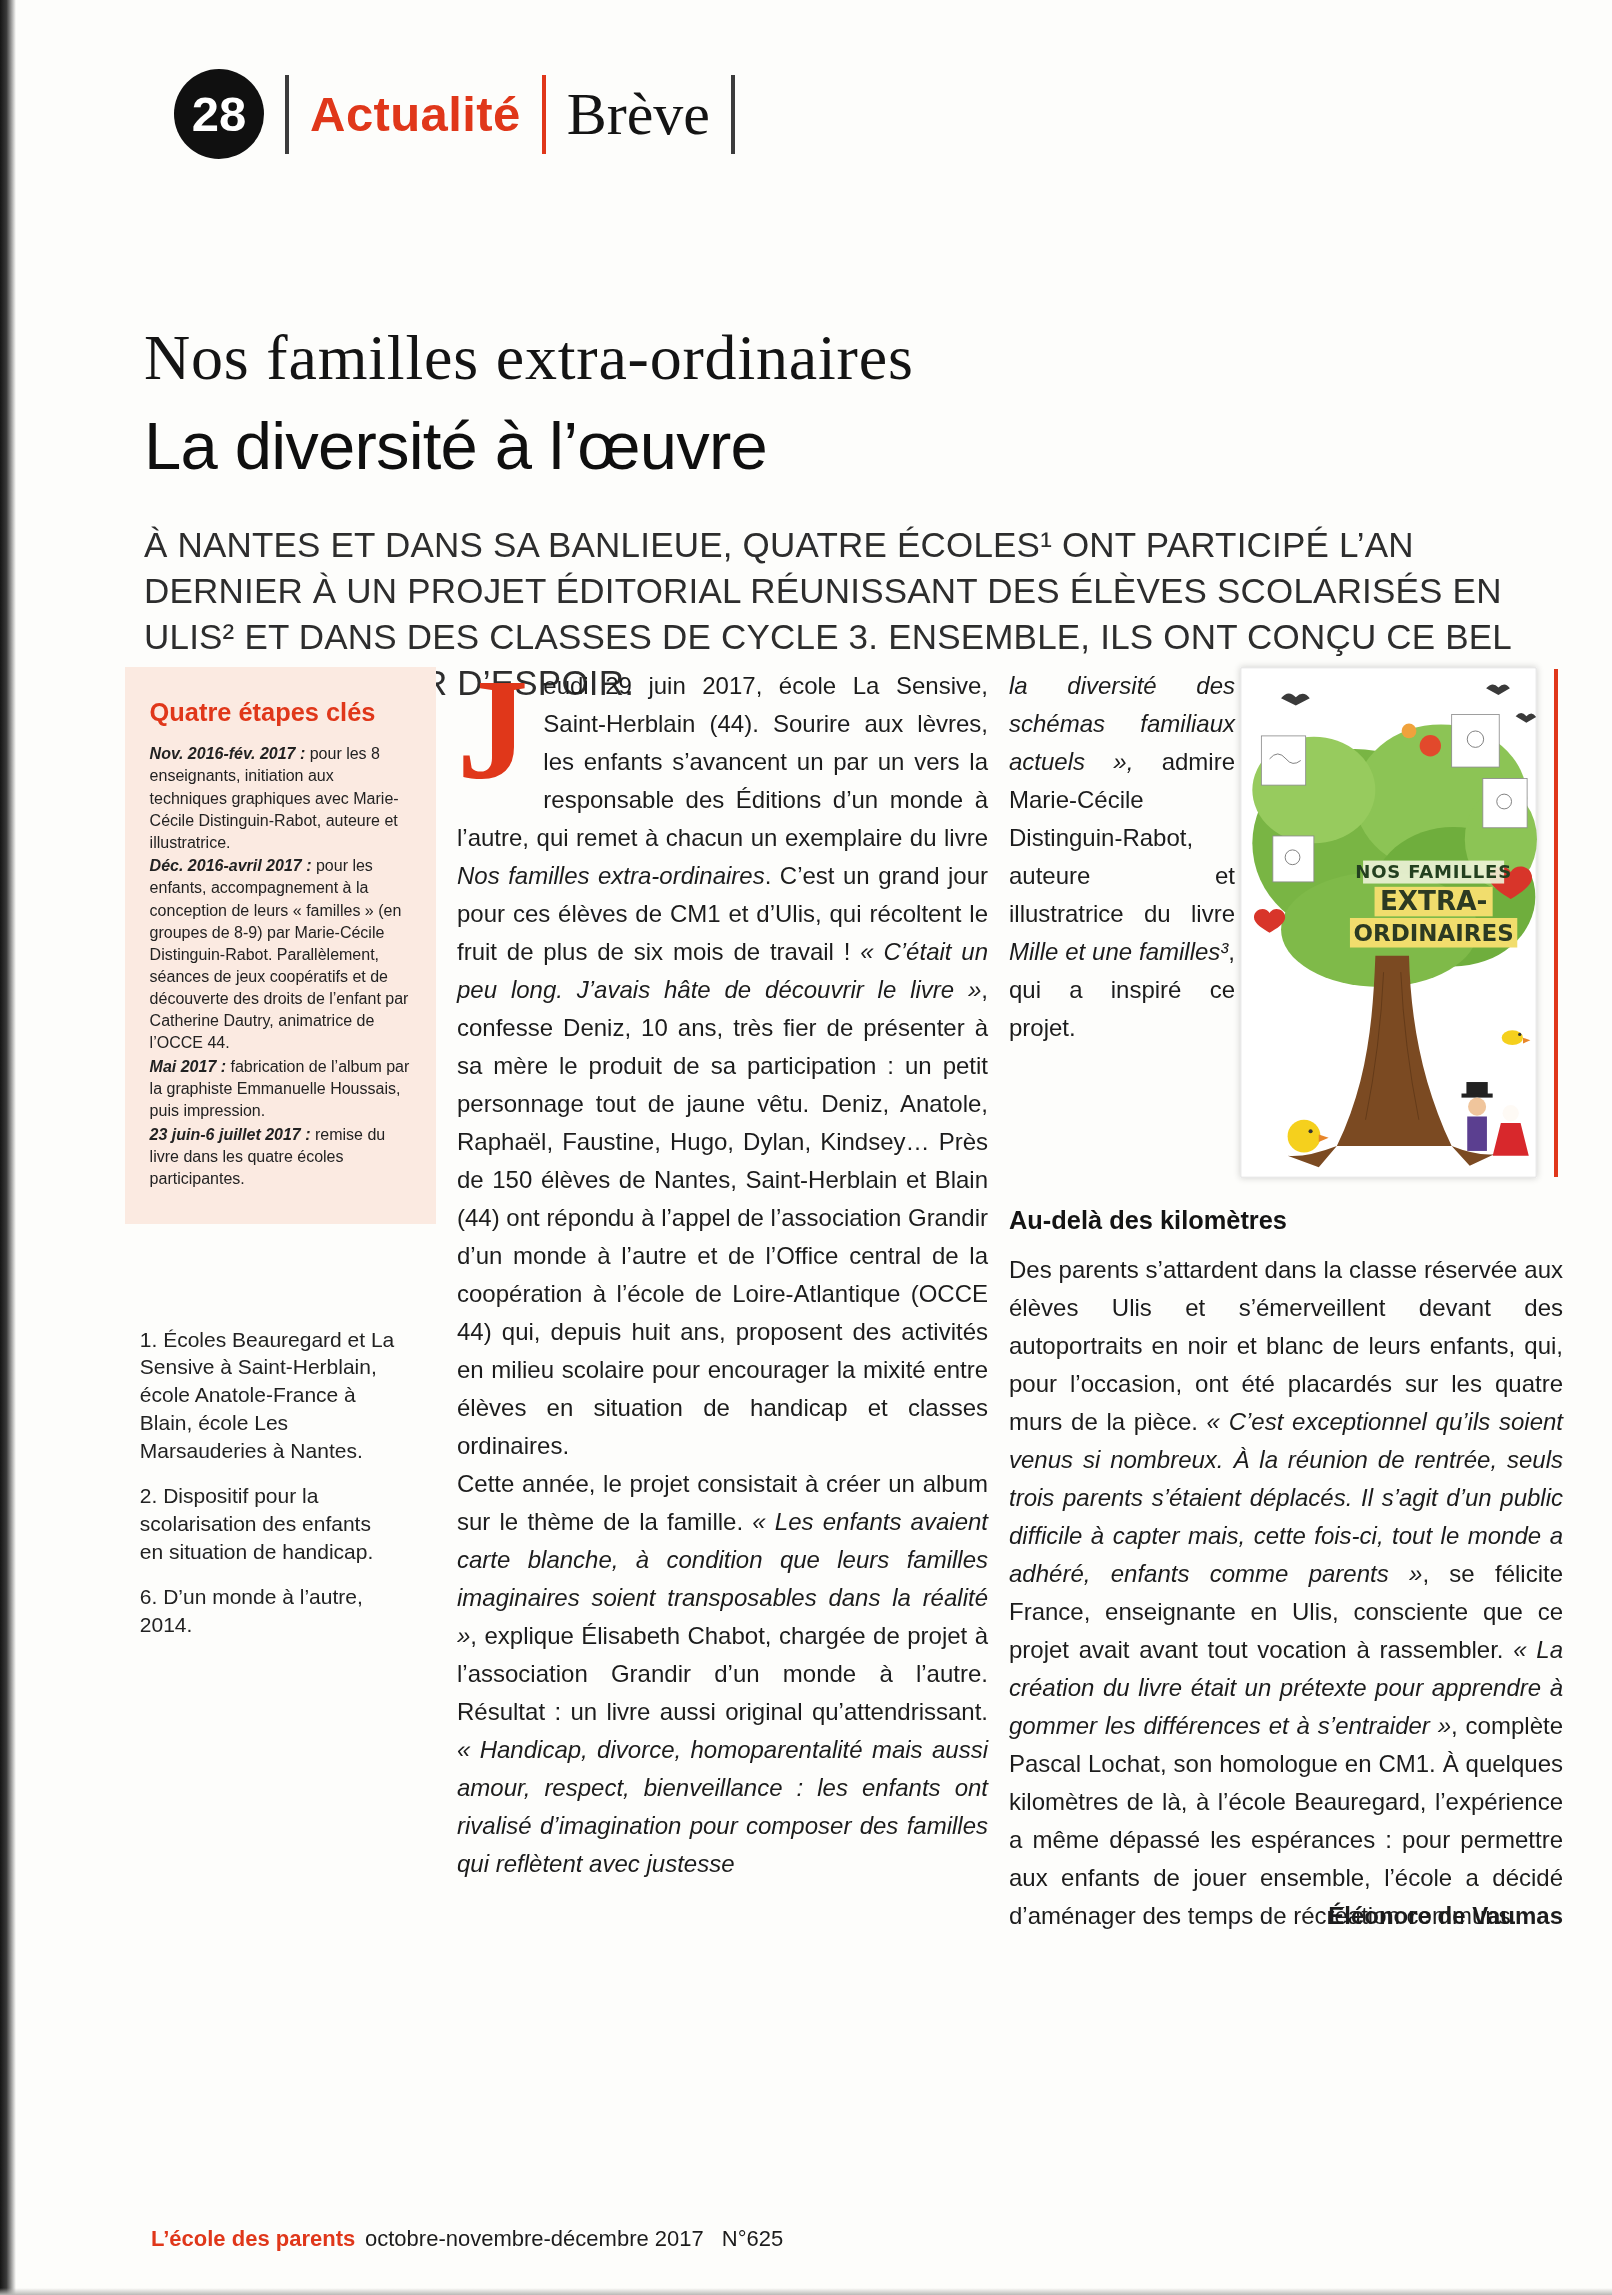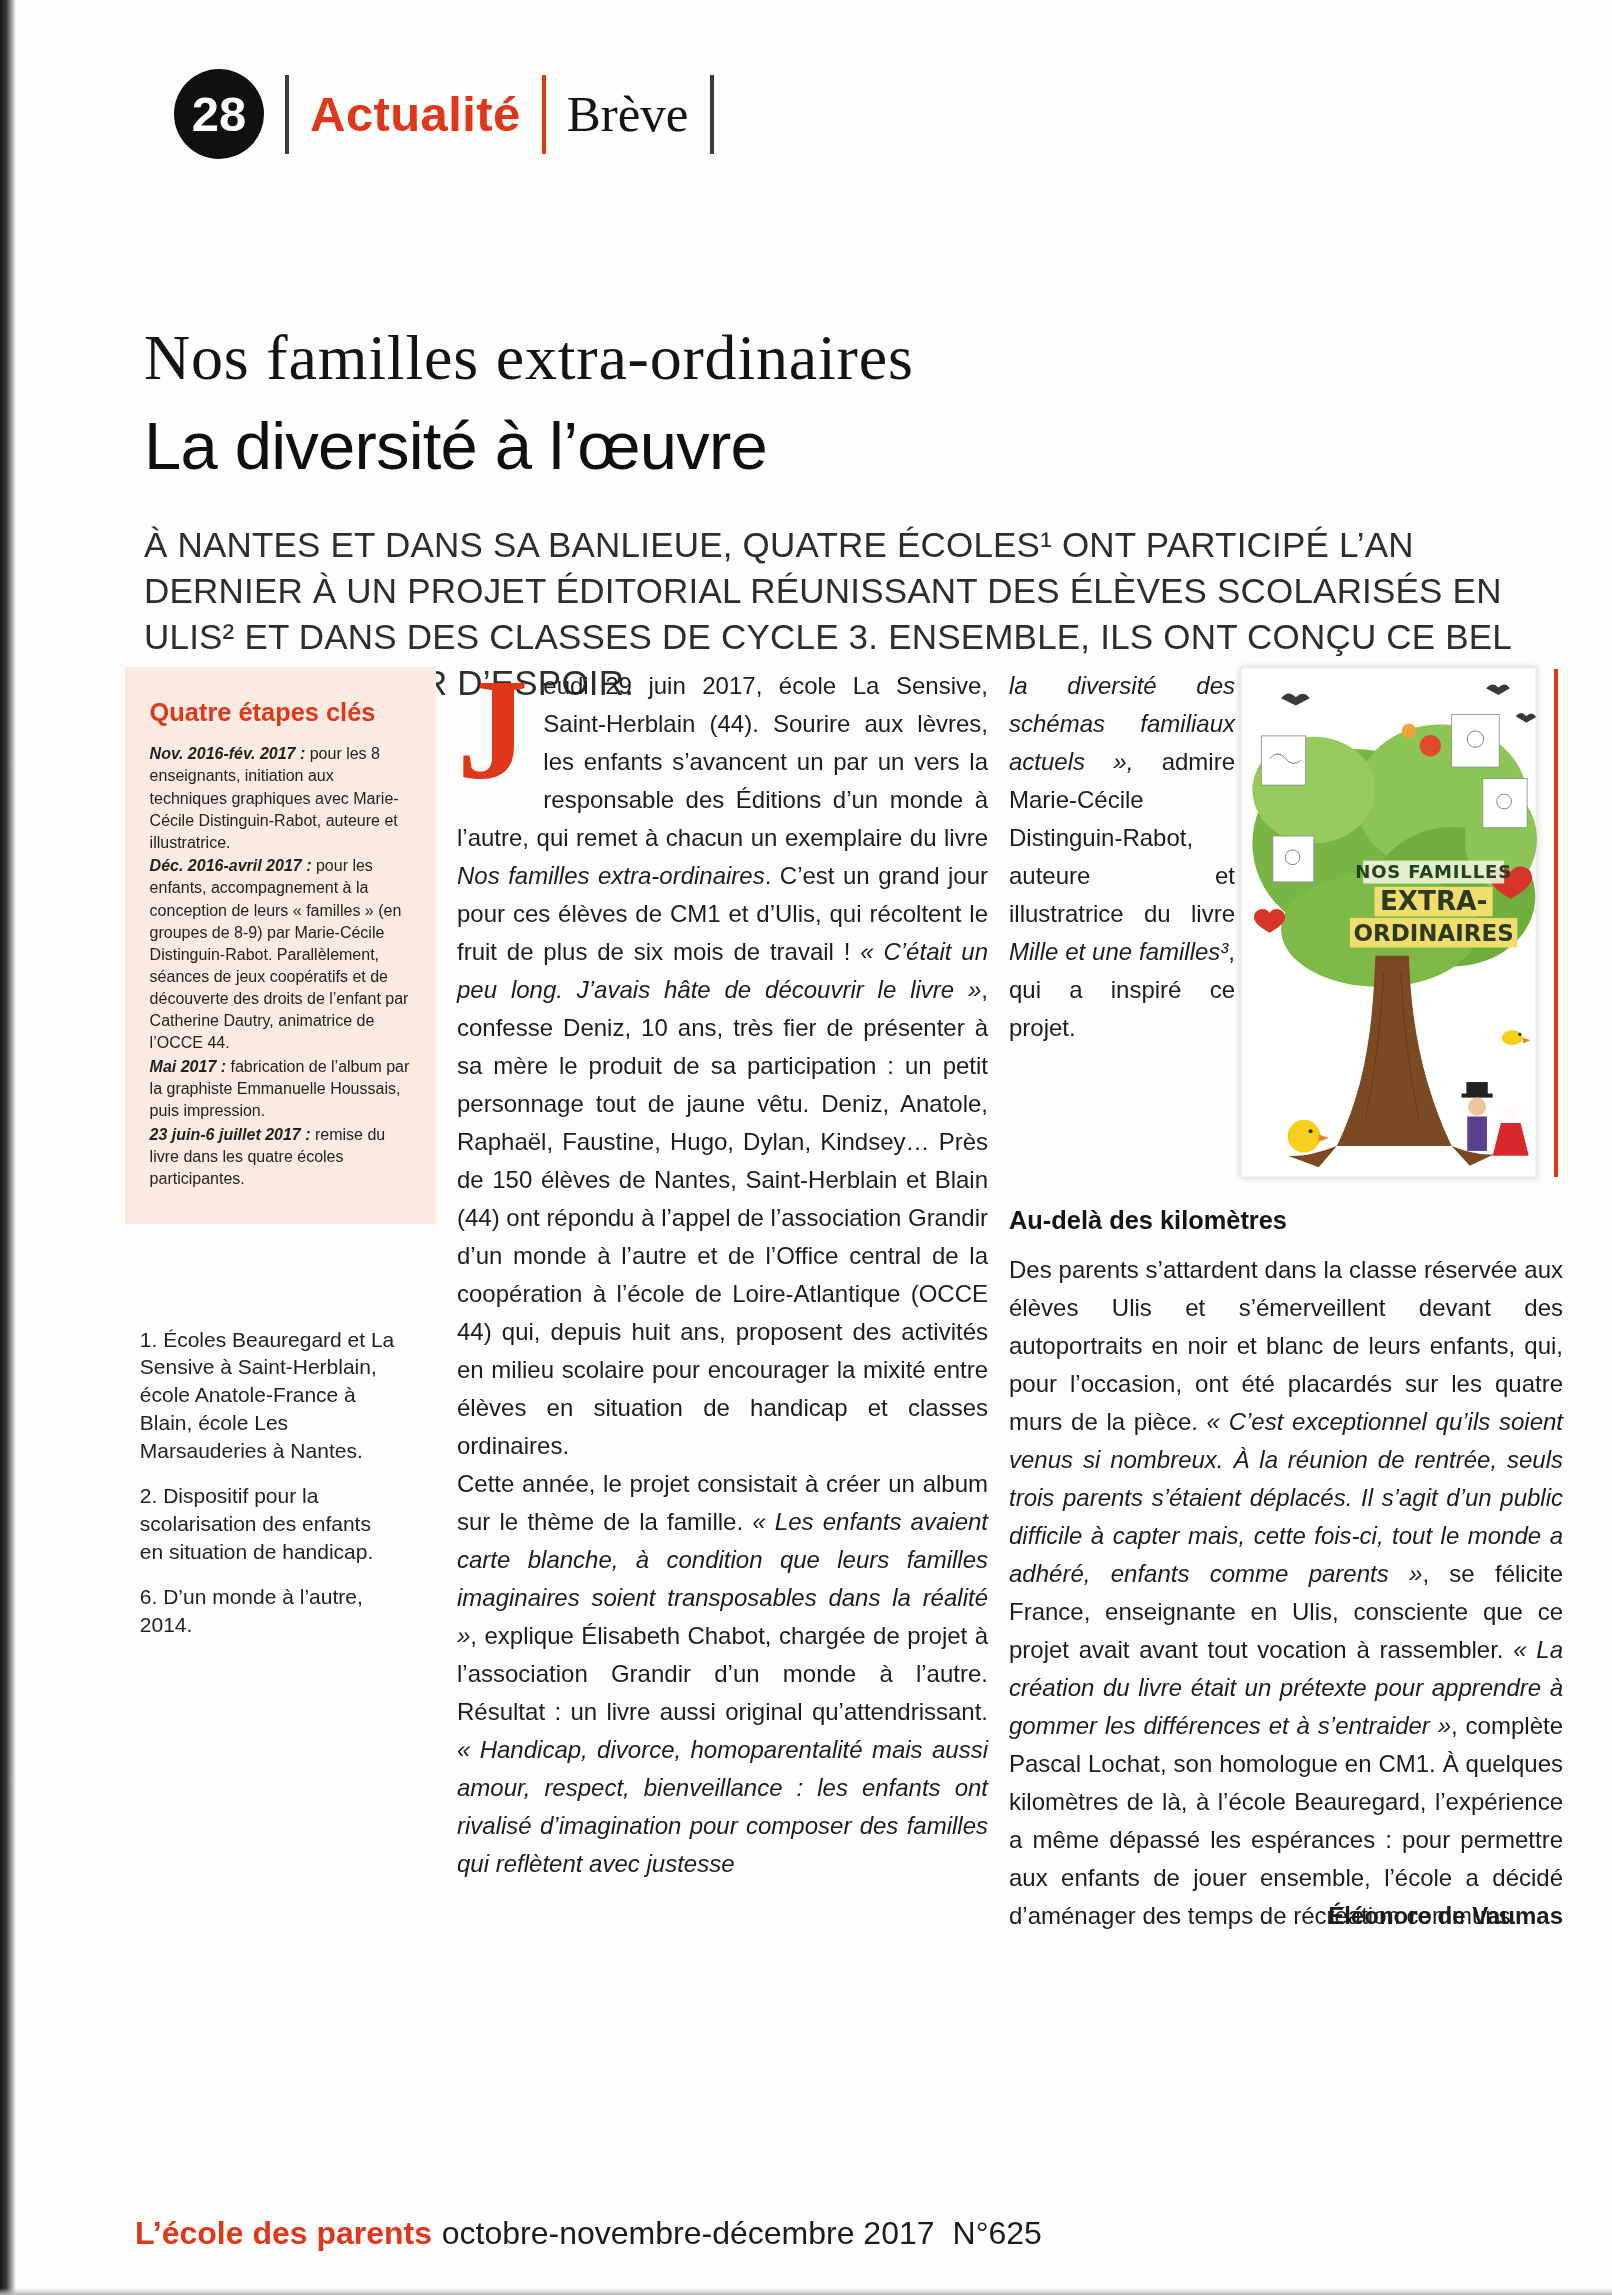--- a/index.html
+++ b/index.html
@@ -34,21 +34,21 @@
     font-size: 49px; font-weight: bold;
   }
   .vbar { width: 4.1px; height: 79px; background: #3c3c3c; }
   .vbar.red { background: var(--accent, #e0371a); }
   .section-label {
     color: var(--accent, #e0371a);
     font-weight: bold; font-size: 49px; letter-spacing: 0.4px;
   }
   .subsection-label {
     font-family: "Liberation Serif", serif;
-    font-size: 51px; color: #141414;
+    font-size: 60px; color: #141414;
   }
 
   
   .titles { position: absolute; left: 144px; top: 321px; width: 1423px; }
   .main-title {
     font-family: "Liberation Serif", serif;
     font-size: 64px; font-weight: 400; color: #141414; letter-spacing: 0.8px;
   }
   .sub-title {
     margin-top: 11.5px;
@@ -111,22 +111,22 @@
     font-size: 25.4px; font-weight: 700; color: #141414;
     margin: 28px 0 16.4px 0;
   }
   .author-line {
     text-align: right; font-weight: 700; font-size: 24px;
     margin-top: -38px;
   }
 
   
   .footer {
-    position: absolute; left: 135px; bottom: 43px;
-    font-size: 32px; color: #1c1c1c;
+    position: absolute; left: 151px; bottom: 43px;
+    font-size: 22px; color: #1c1c1c;
   }
   .footer .brand { color: var(--accent, #e0371a); font-weight: 700; }
   .footer .issue { margin-left: 9.8px; }
   .footer .issue-number { margin-left: 18px; }
 </style>
 </head>
 <body>
 
 <div class="page">
   <div class="scan-edge"></div>

